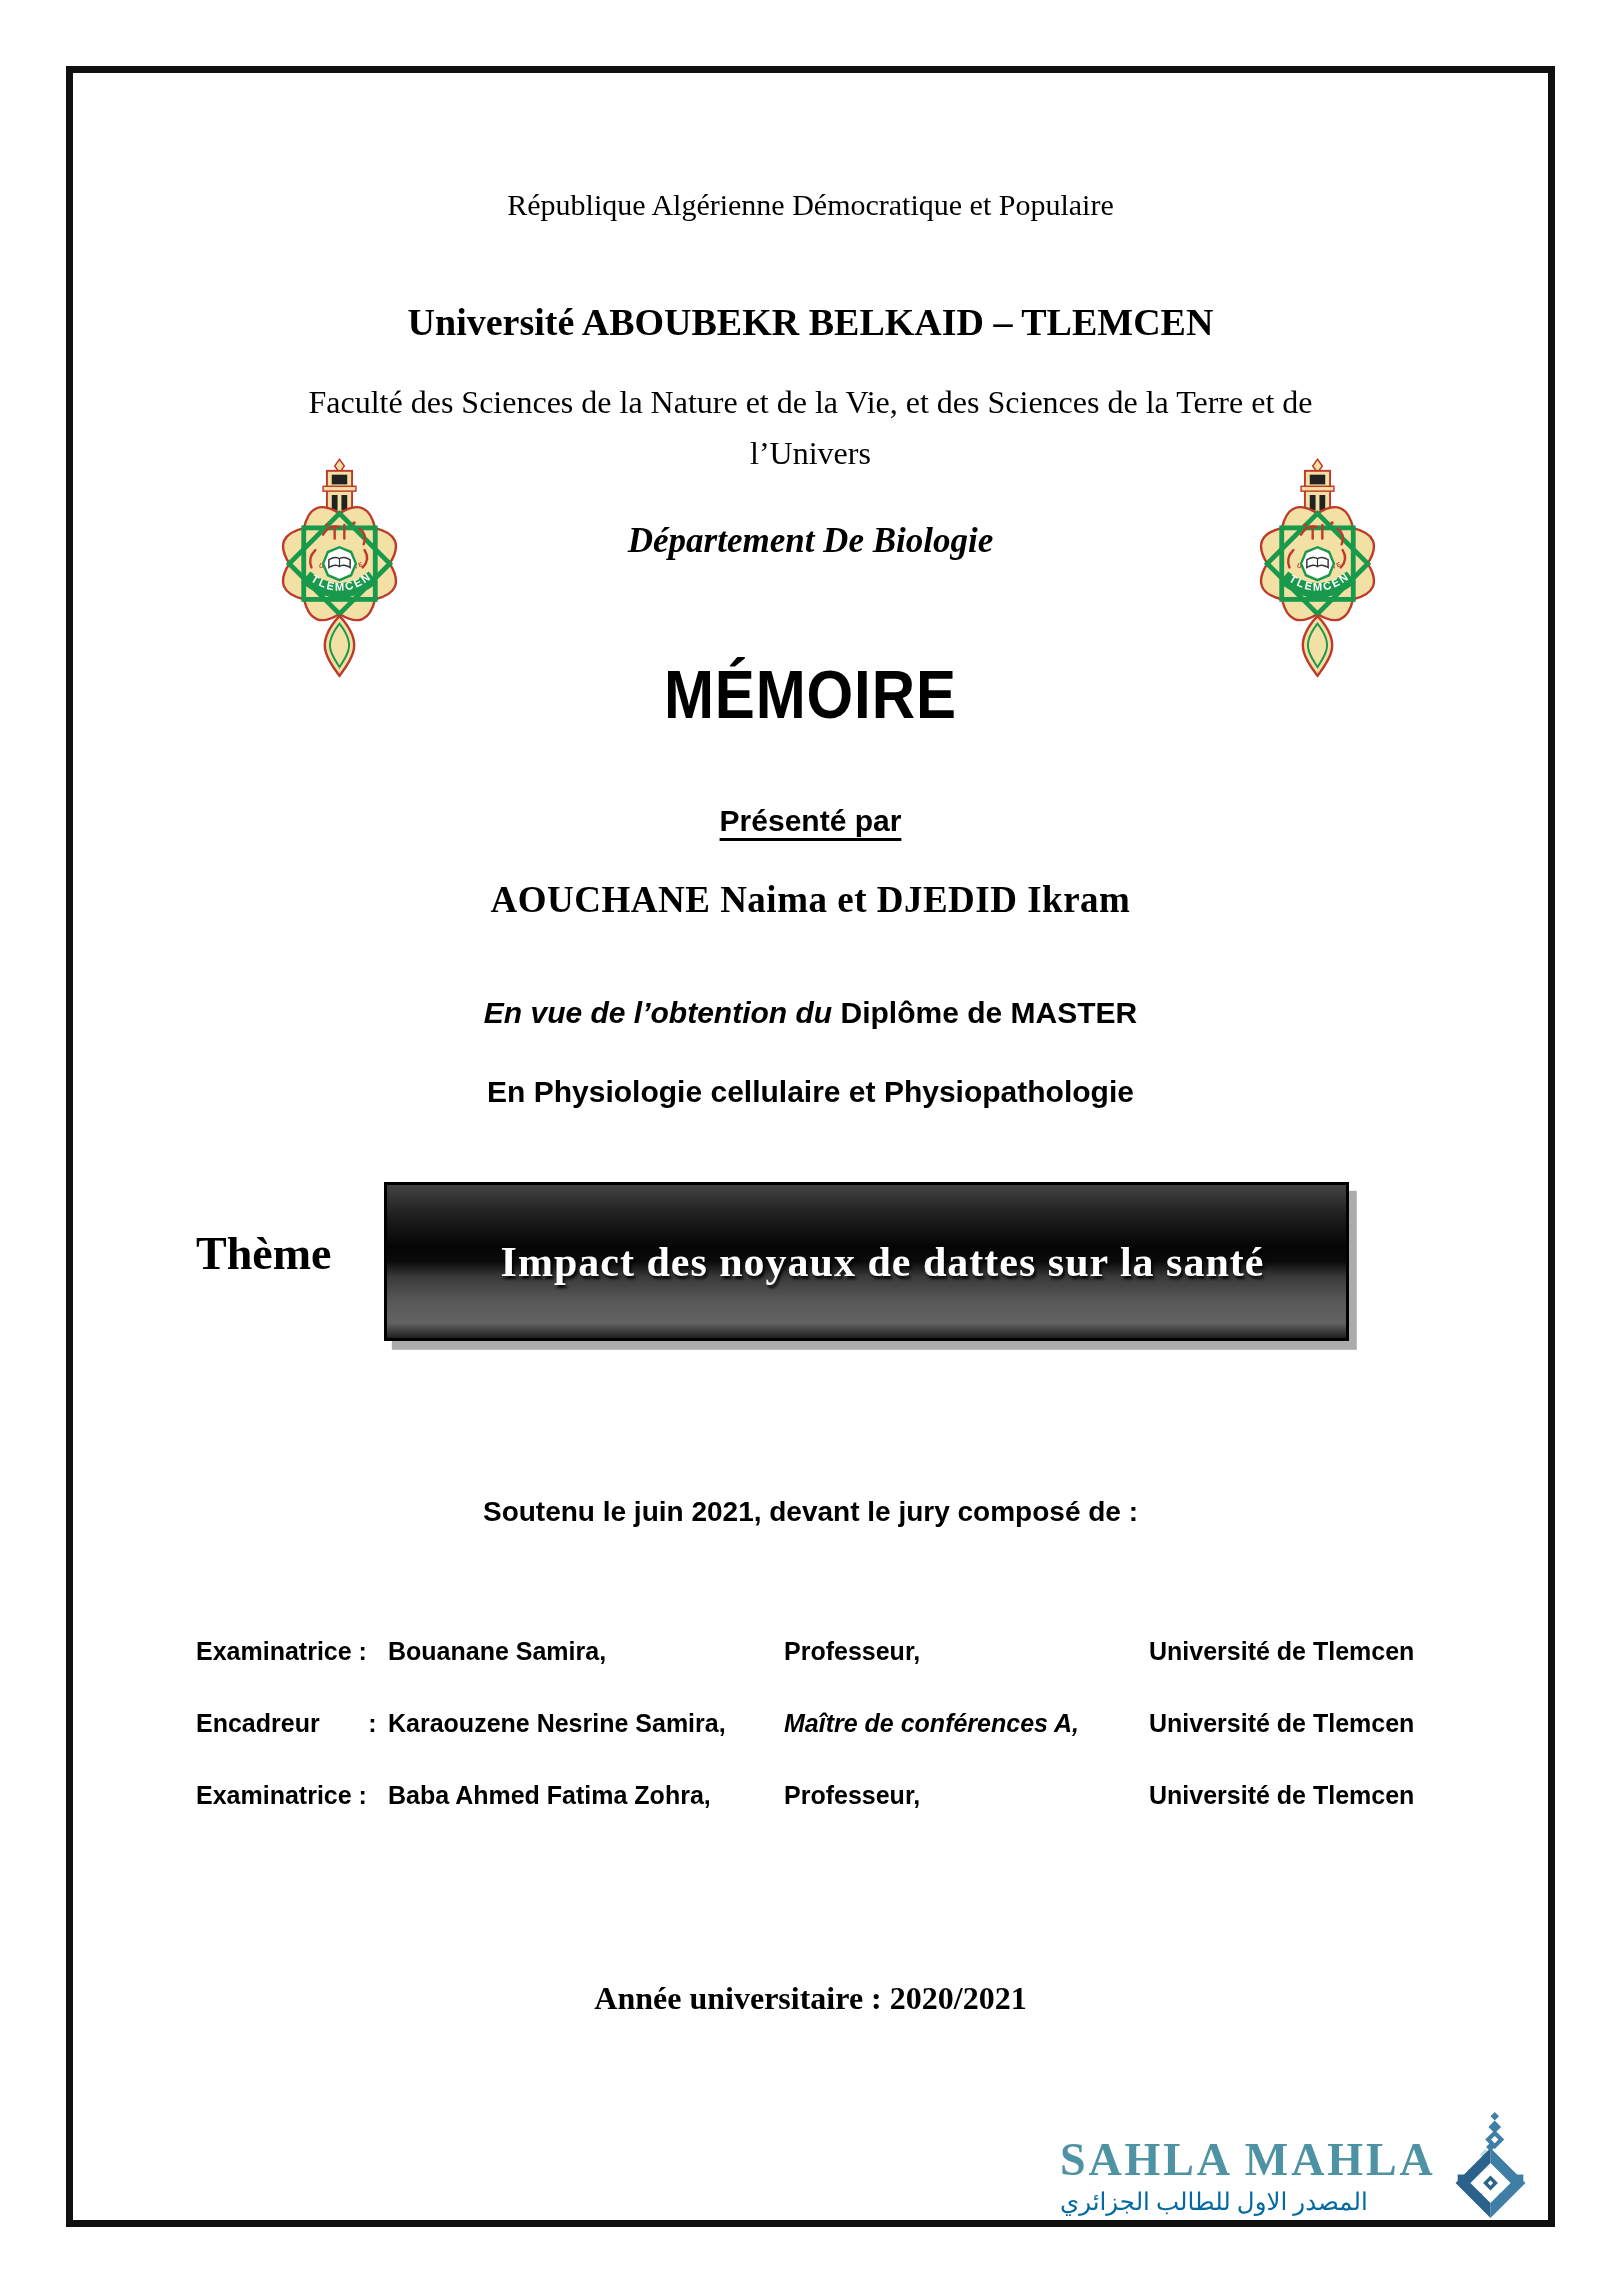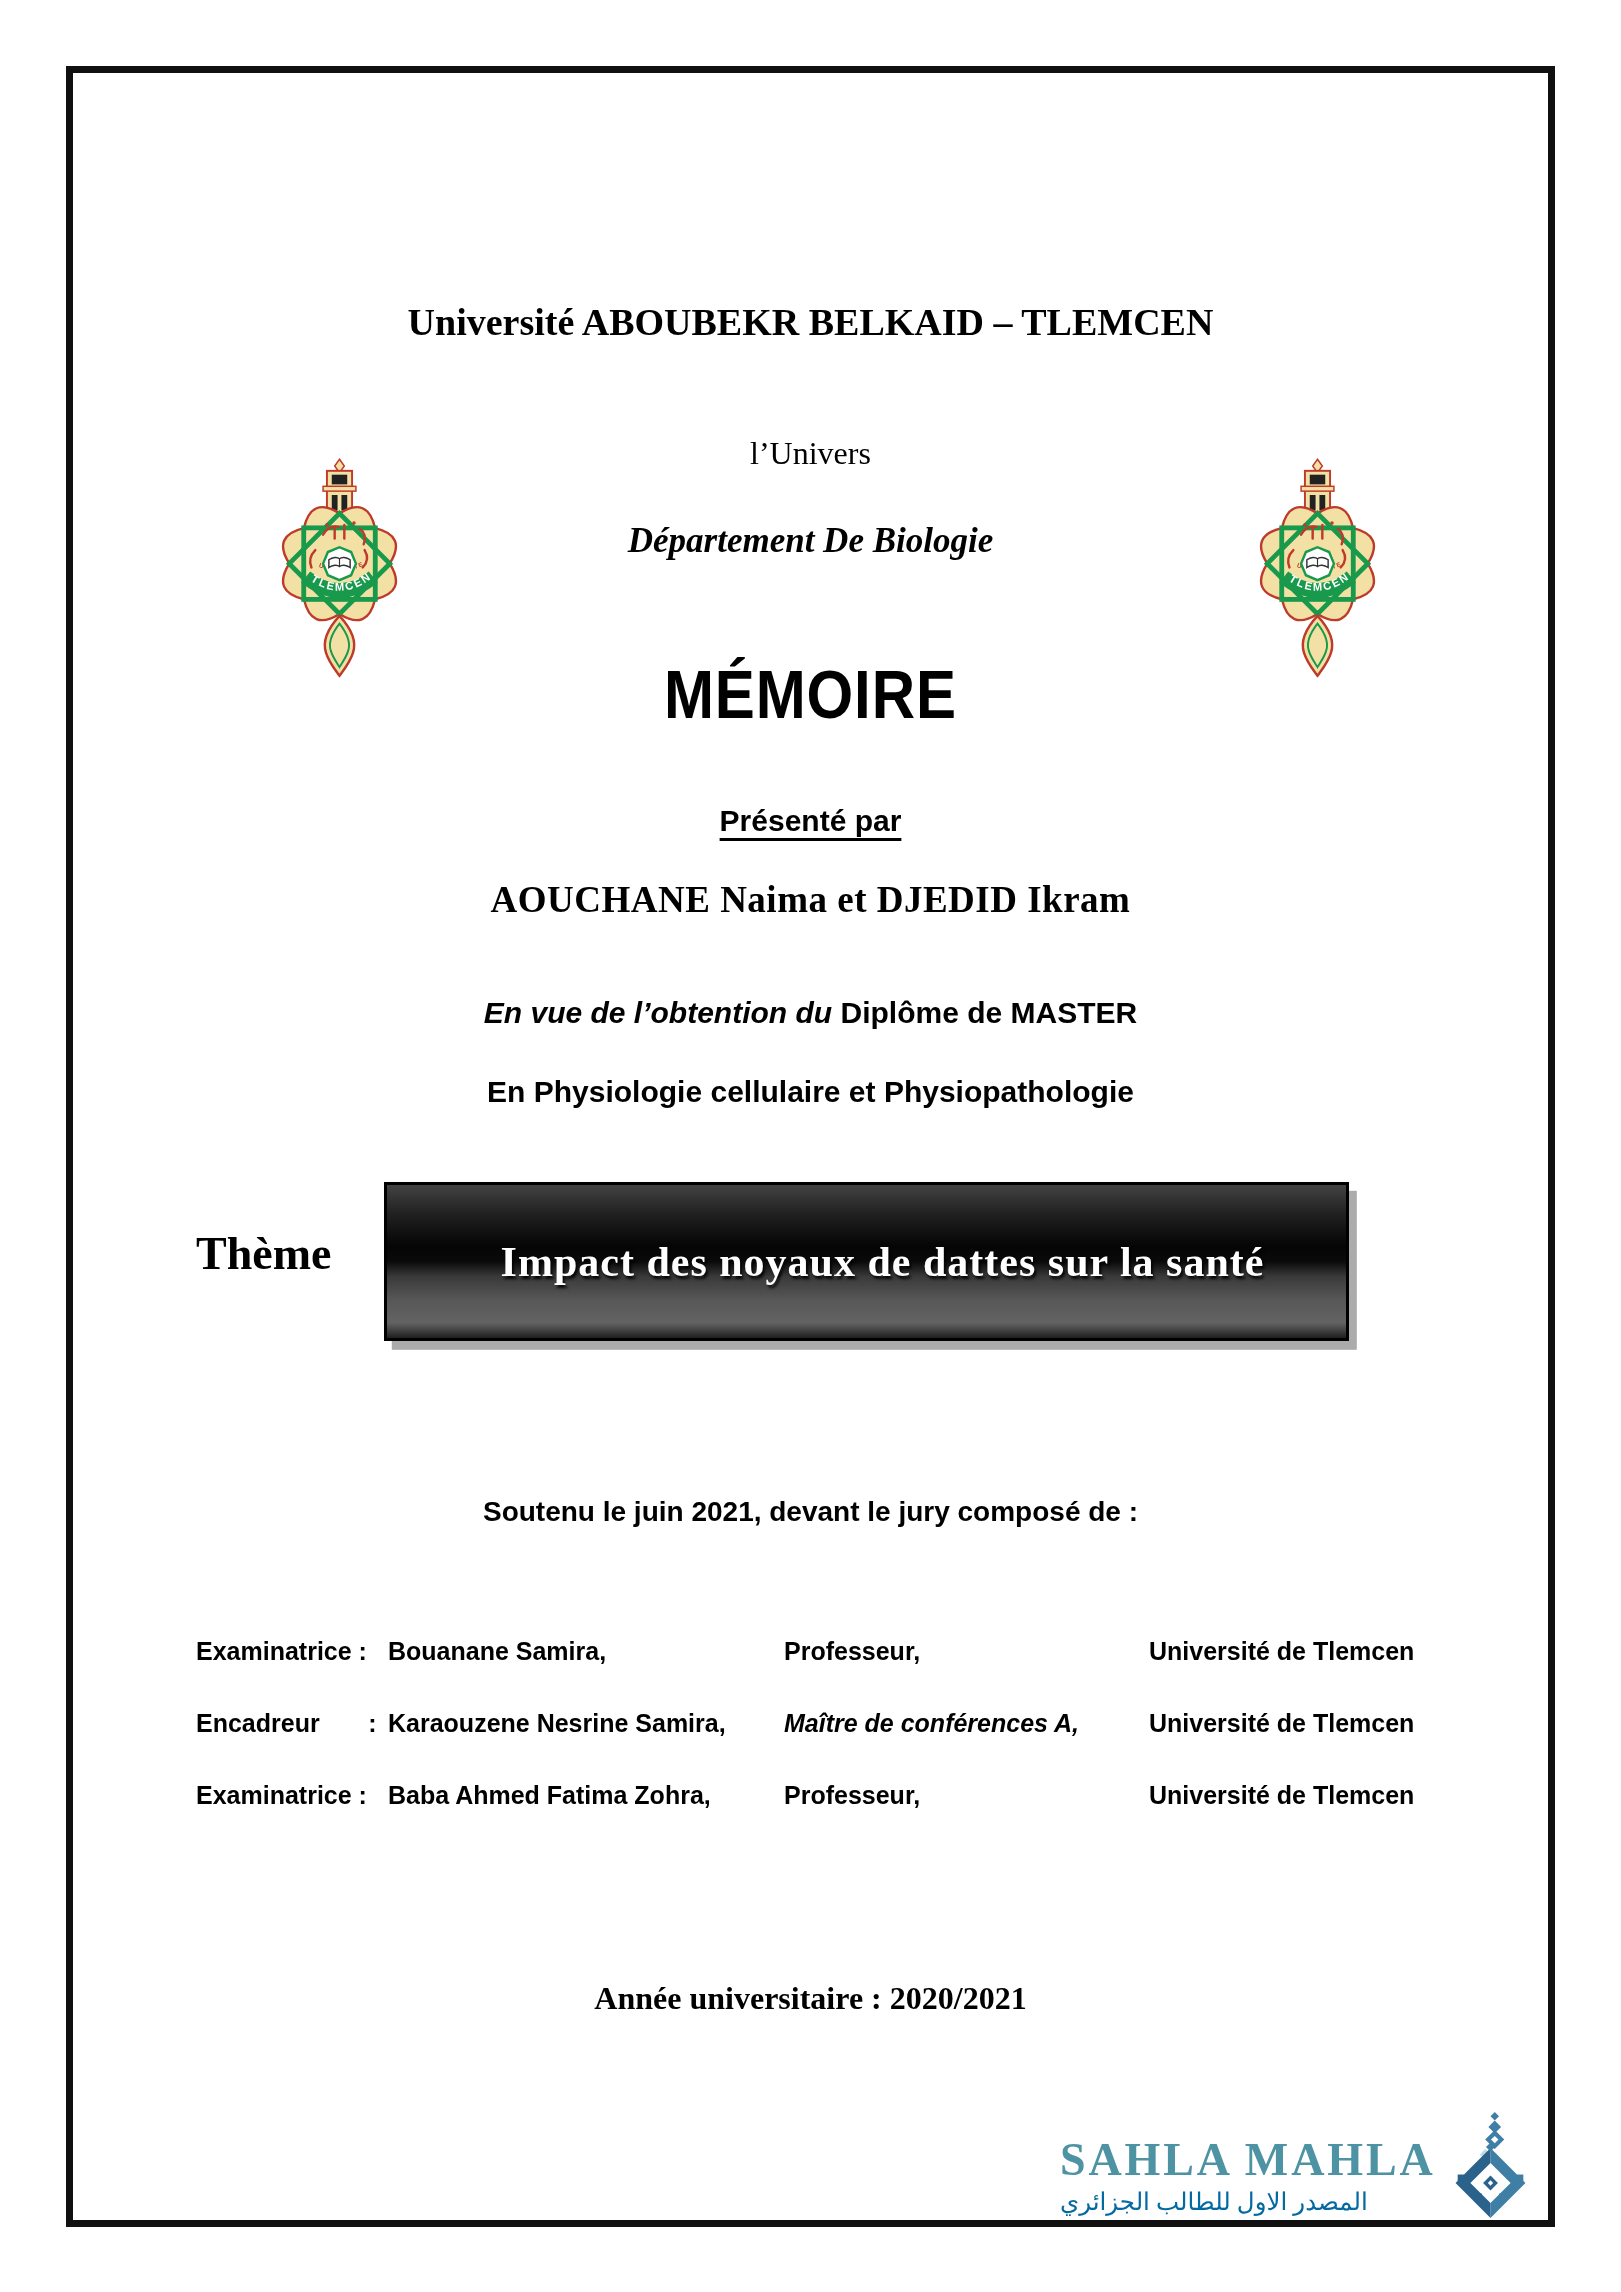--- a/index.html
+++ b/index.html
@@ -113,21 +113,23 @@
         <path d="M75,164 C64,176 57,190 61,202 C64,212 70,219 75,226 C80,219 86,212 89,202
                  C93,190 86,176 75,164 Z" fill="#F2E0A4" stroke="#BE3A2B" stroke-width="2.5"></path>
         <path d="M75,172 C68,181 63,191 66,200 C68,207 72,212 75,217 C78,212 82,207 84,200
                  C87,191 82,181 75,172 Z" fill="none" stroke="#18994B" stroke-width="2"></path>
       </symbol>
     </defs>
   </svg>
 
   <div class="frame"></div>
 
+  <div class="cline republic">République Algérienne Démocratique et Populaire</div>
   <div class="cline university">Université ABOUBEKR BELKAID – TLEMCEN</div>
+  <div class="cline faculty1">Faculté des Sciences de la Nature et de la Vie, et des Sciences de la Terre et de</div>
   <div class="cline faculty2">l’Univers</div>
   <div class="cline dept">Département De Biologie</div>
 
   <svg class="seal seal-left" viewBox="0 0 150 228">
     <use href="#uabt-seal"></use>
   </svg>
   <svg class="seal seal-right" viewBox="0 0 150 228">
     <use href="#uabt-seal"></use>
   </svg>
 

